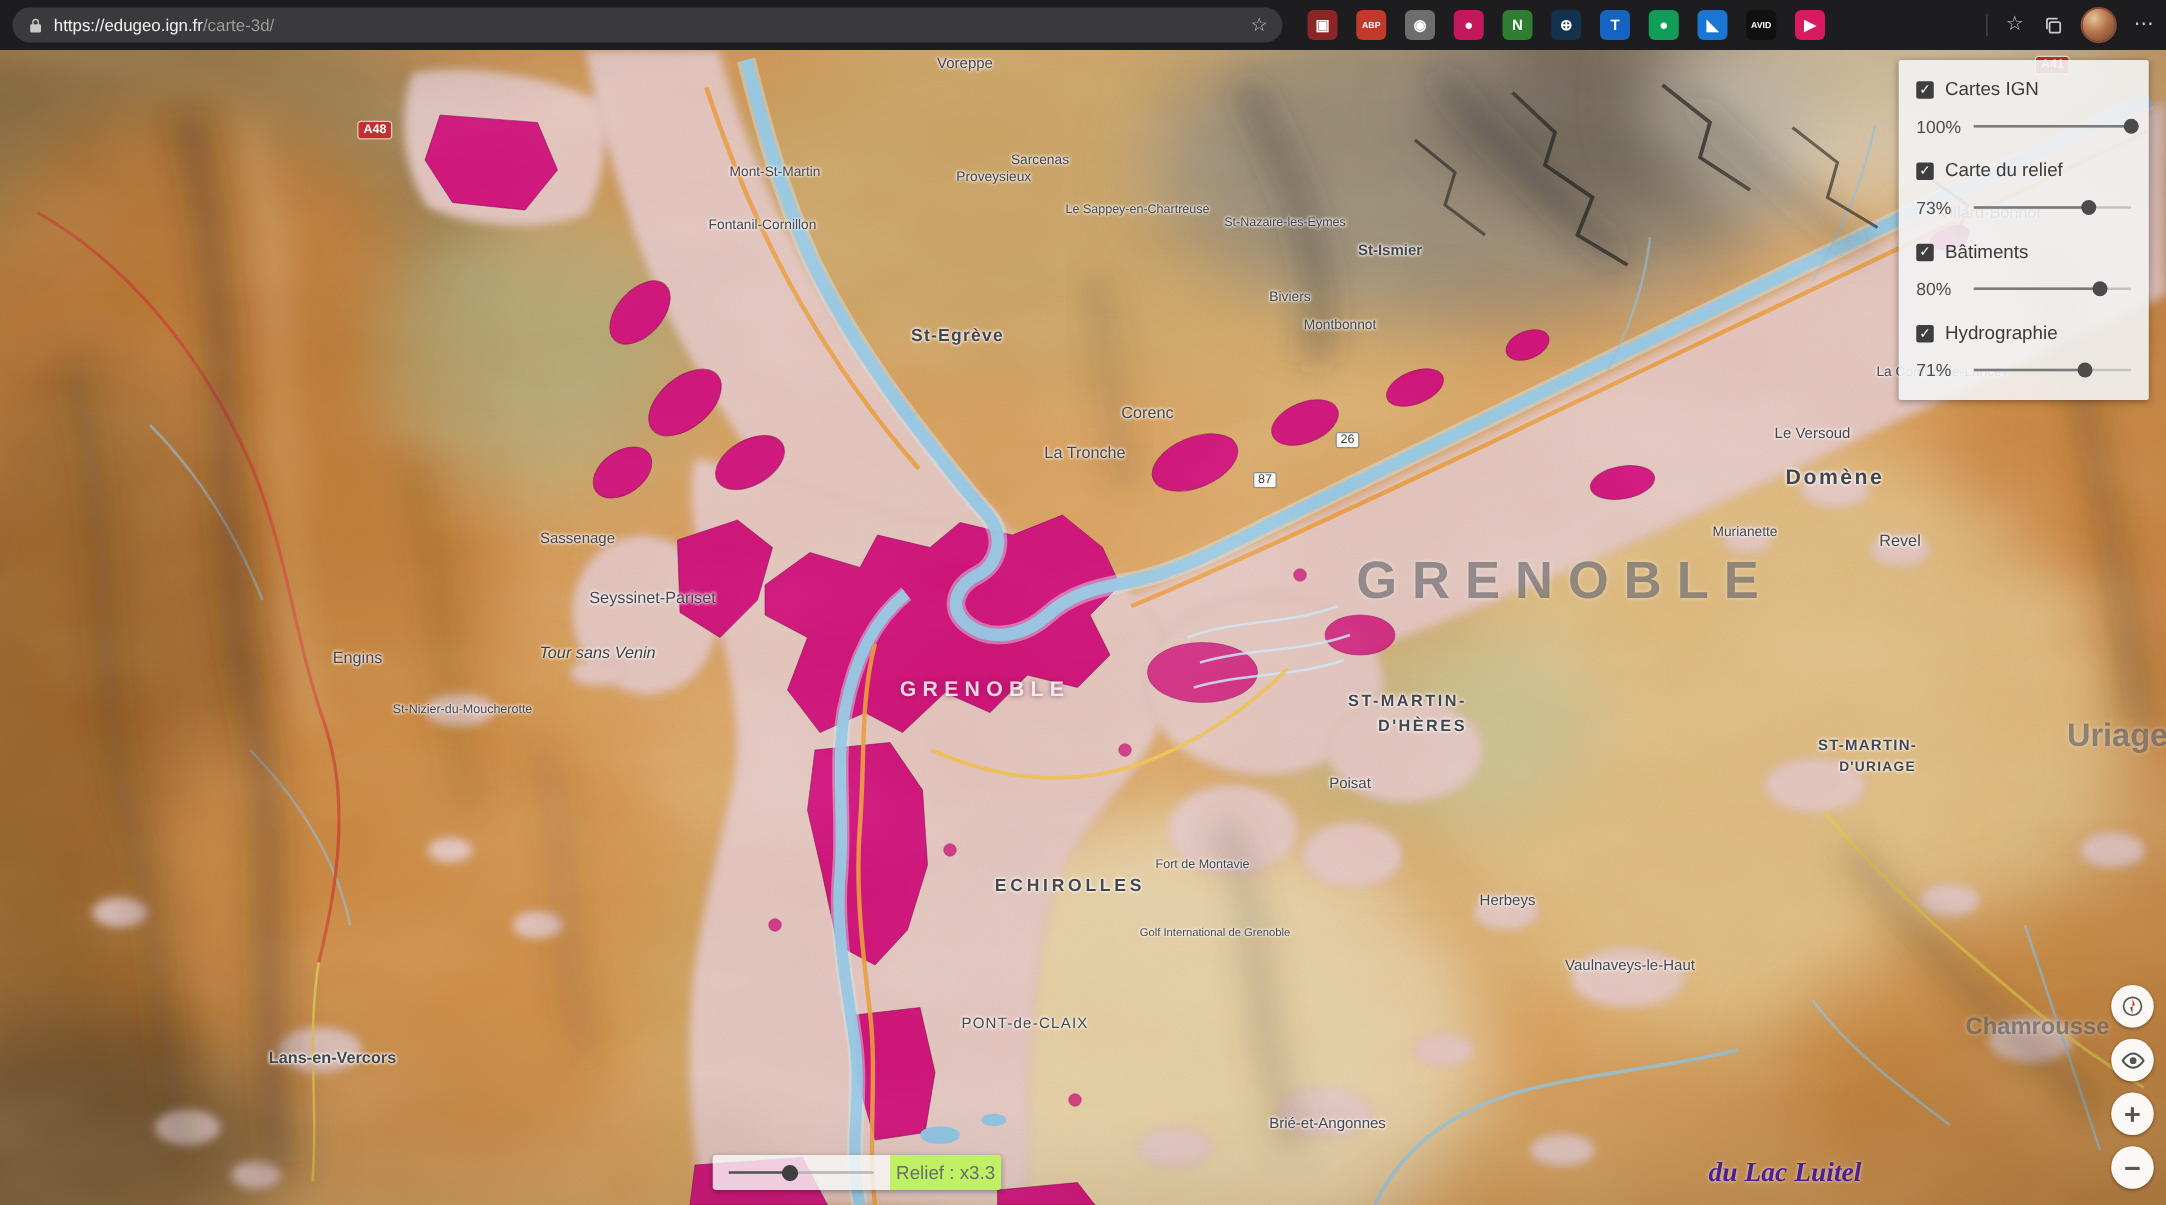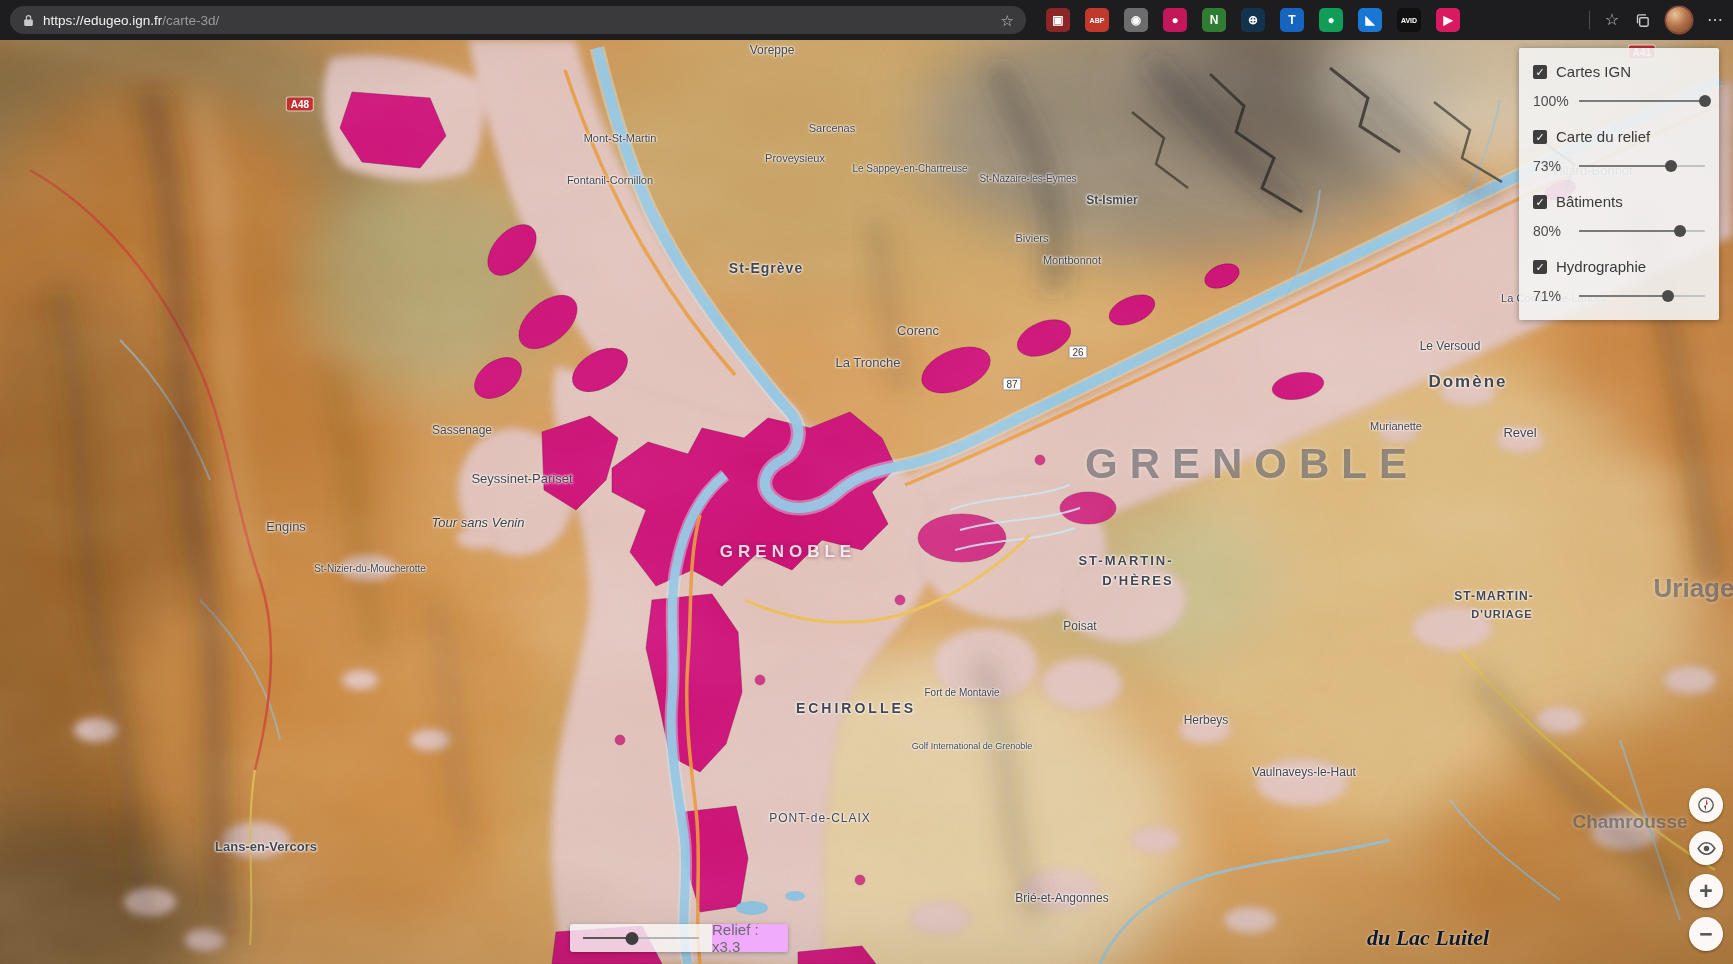--- a/index.html
+++ b/index.html
@@ -52,21 +52,21 @@
   .slider .fill{position:absolute;left:0;top:5.5px;height:2px;background:#7b7b7b;}
   .slider .thumb{position:absolute;top:0.5px;width:12px;height:12px;border-radius:50%;background:#4b4b4b;transform:translateX(-50%);}
 
   
   .relief-control{position:absolute;left:570px;top:884px;height:28px;display:flex;border-radius:3px;overflow:hidden;
     box-shadow:0 1px 4px rgba(0,0,0,.3);z-index:20;}
   .relief-slider-box{width:142px;background:rgba(250,250,250,.8);display:flex;align-items:center;padding:0 13px;box-sizing:border-box;}
   .relief-slider-box .slider .track{background:#b5b5b5;}
   .relief-slider-box .slider .fill{background:#565656;}
   .relief-slider-box .slider .thumb{background:#3f3f3f;width:13px;height:13px;}
-  .relief-label-box{width:76px;background:#f0abfc;color:#6b6b6b;font-size:15px;display:flex;align-items:center;justify-content:center;}
+  .relief-label-box{width:89px;background:#bef264;color:#6b6b6b;font-size:15px;display:flex;align-items:center;justify-content:center;}
 
   
   .map-tools{position:absolute;right:10px;bottom:13px;display:flex;flex-direction:column;gap:9px;align-items:center;z-index:20;}
   .tool-btn{width:34px;height:34px;border-radius:50%;background:rgba(255,255,255,.95);box-shadow:0 1px 3px rgba(0,0,0,.4);
     display:flex;align-items:center;justify-content:center;color:#555;font-size:23px;font-weight:bold;cursor:pointer;line-height:1;}
 </style>
 </head>
 <body>
 
 <div class="screen">
@@ -279,21 +279,21 @@
       <filter id="grain">
           <feTurbulence type="fractalNoise" baseFrequency="0.8" numOctaves="2" seed="3" stitchTiles="stitch"></feTurbulence>
           <feColorMatrix type="saturate" values="0"></feColorMatrix>
         </filter>
       <rect width="100%" height="100%" filter="url(#grain)"></rect>
     </svg>
 
     <div class="map-labels">
         <div class="map-label" style="left: 772px; top: 10px; font-size: 12px;">Voreppe</div>
         <div class="map-label" style="left: 808px; top: 88px; font-size: 11px; padding-left: 48px;">Sarcenas</div>
-        <div class="map-label" style="left: 795px; top: 118px; font-size: 11px;">Proveysieux</div>
+        <div class="map-label" style="left: 795px; top: 102px; font-size: 11px;">Proveysieux</div>
         <div class="map-label" style="left: 620px; top: 98px; font-size: 11px;">Mont-St-Martin</div>
         <div class="map-label" style="left: 610px; top: 140px; font-size: 11px;">Fontanil-Cornillon</div>
         <div class="map-label" style="left: 910px; top: 128px; font-size: 10px;">Le Sappey-en-Chartreuse</div>
         <div class="map-label" style="left: 1028px; top: 138px; font-size: 10px;">St-Nazaire-les-Eymes</div>
         <div class="map-label bold" style="left: 1112px; top: 160px; font-size: 12px;">St-Ismier</div>
         <div class="map-label" style="left: 1032px; top: 198px; font-size: 11px;">Biviers</div>
         <div class="map-label" style="left: 1072px; top: 220px; font-size: 11px;">Montbonnot</div>
         <div class="map-label bold" style="left: 766px; top: 228px; font-size: 14px; letter-spacing: 1px;">St-Egrève</div>
         <div class="map-label" style="left: 906px; top: 290px; font-size: 13px; padding-left: 24px;">Corenc</div>
         <div class="map-label" style="left: 868px; top: 322px; font-size: 13px;">La Tronche</div>
@@ -318,21 +318,21 @@
         <div class="map-label bold" style="left: 1494px; top: 556px; font-size: 12px; letter-spacing: 1px;">ST-MARTIN-</div>
         <div class="map-label bold" style="left: 1502px; top: 574px; font-size: 11px; letter-spacing: 1px;">D'URIAGE</div>
         <div class="map-label faint" style="left: 1694px; top: 548px; font-size: 26px;">Uriage</div>
         <div class="map-label bold" style="left: 1468px; top: 342px; font-size: 17px; letter-spacing: 2px;">Domène</div>
         <div class="map-label" style="left: 1396px; top: 386px; font-size: 11px;">Murianette</div>
         <div class="map-label" style="left: 1520px; top: 392px; font-size: 13px;">Revel</div>
         <div class="map-label" style="left: 1450px; top: 306px; font-size: 12px;">Le Versoud</div>
         <div class="map-label" style="left: 1592px; top: 130px; font-size: 13px;">Villard-Bonnot</div>
         <div class="map-label" style="left: 1554px; top: 258px; font-size: 11px;">La Combe-de-Lancey</div>
         <div class="map-label faint" style="left: 1630px; top: 782px; font-size: 19px;">Chamrousse</div>
-        <div class="map-label serif" style="left: 1428px; top: 898px; font-size: 22px; color: #0f172a;">du Lac Luitel</div>
+        <div class="map-label serif" style="left: 1428px; top: 898px; font-size: 22px; color: #4c1d95;">du Lac Luitel</div>
         <div class="map-label shield-red" style="left: 300px; top: 64px; font-size: 10px;">A48</div>
         <div class="map-label shield-red" style="left: 1642px; top: 12px; font-size: 10px;">A41</div>
         <div class="map-label shield-white" style="left: 1078px; top: 312px; font-size: 10px;">26</div>
         <div class="map-label shield-white" style="left: 1012px; top: 344px; font-size: 10px; text-align: center;">87</div>
       </div>
 
     <div class="layers-panel">
         <div class="layer-row">
           <span class="cb">✓</span>
           <span class="layer-label">Cartes IGN</span>

